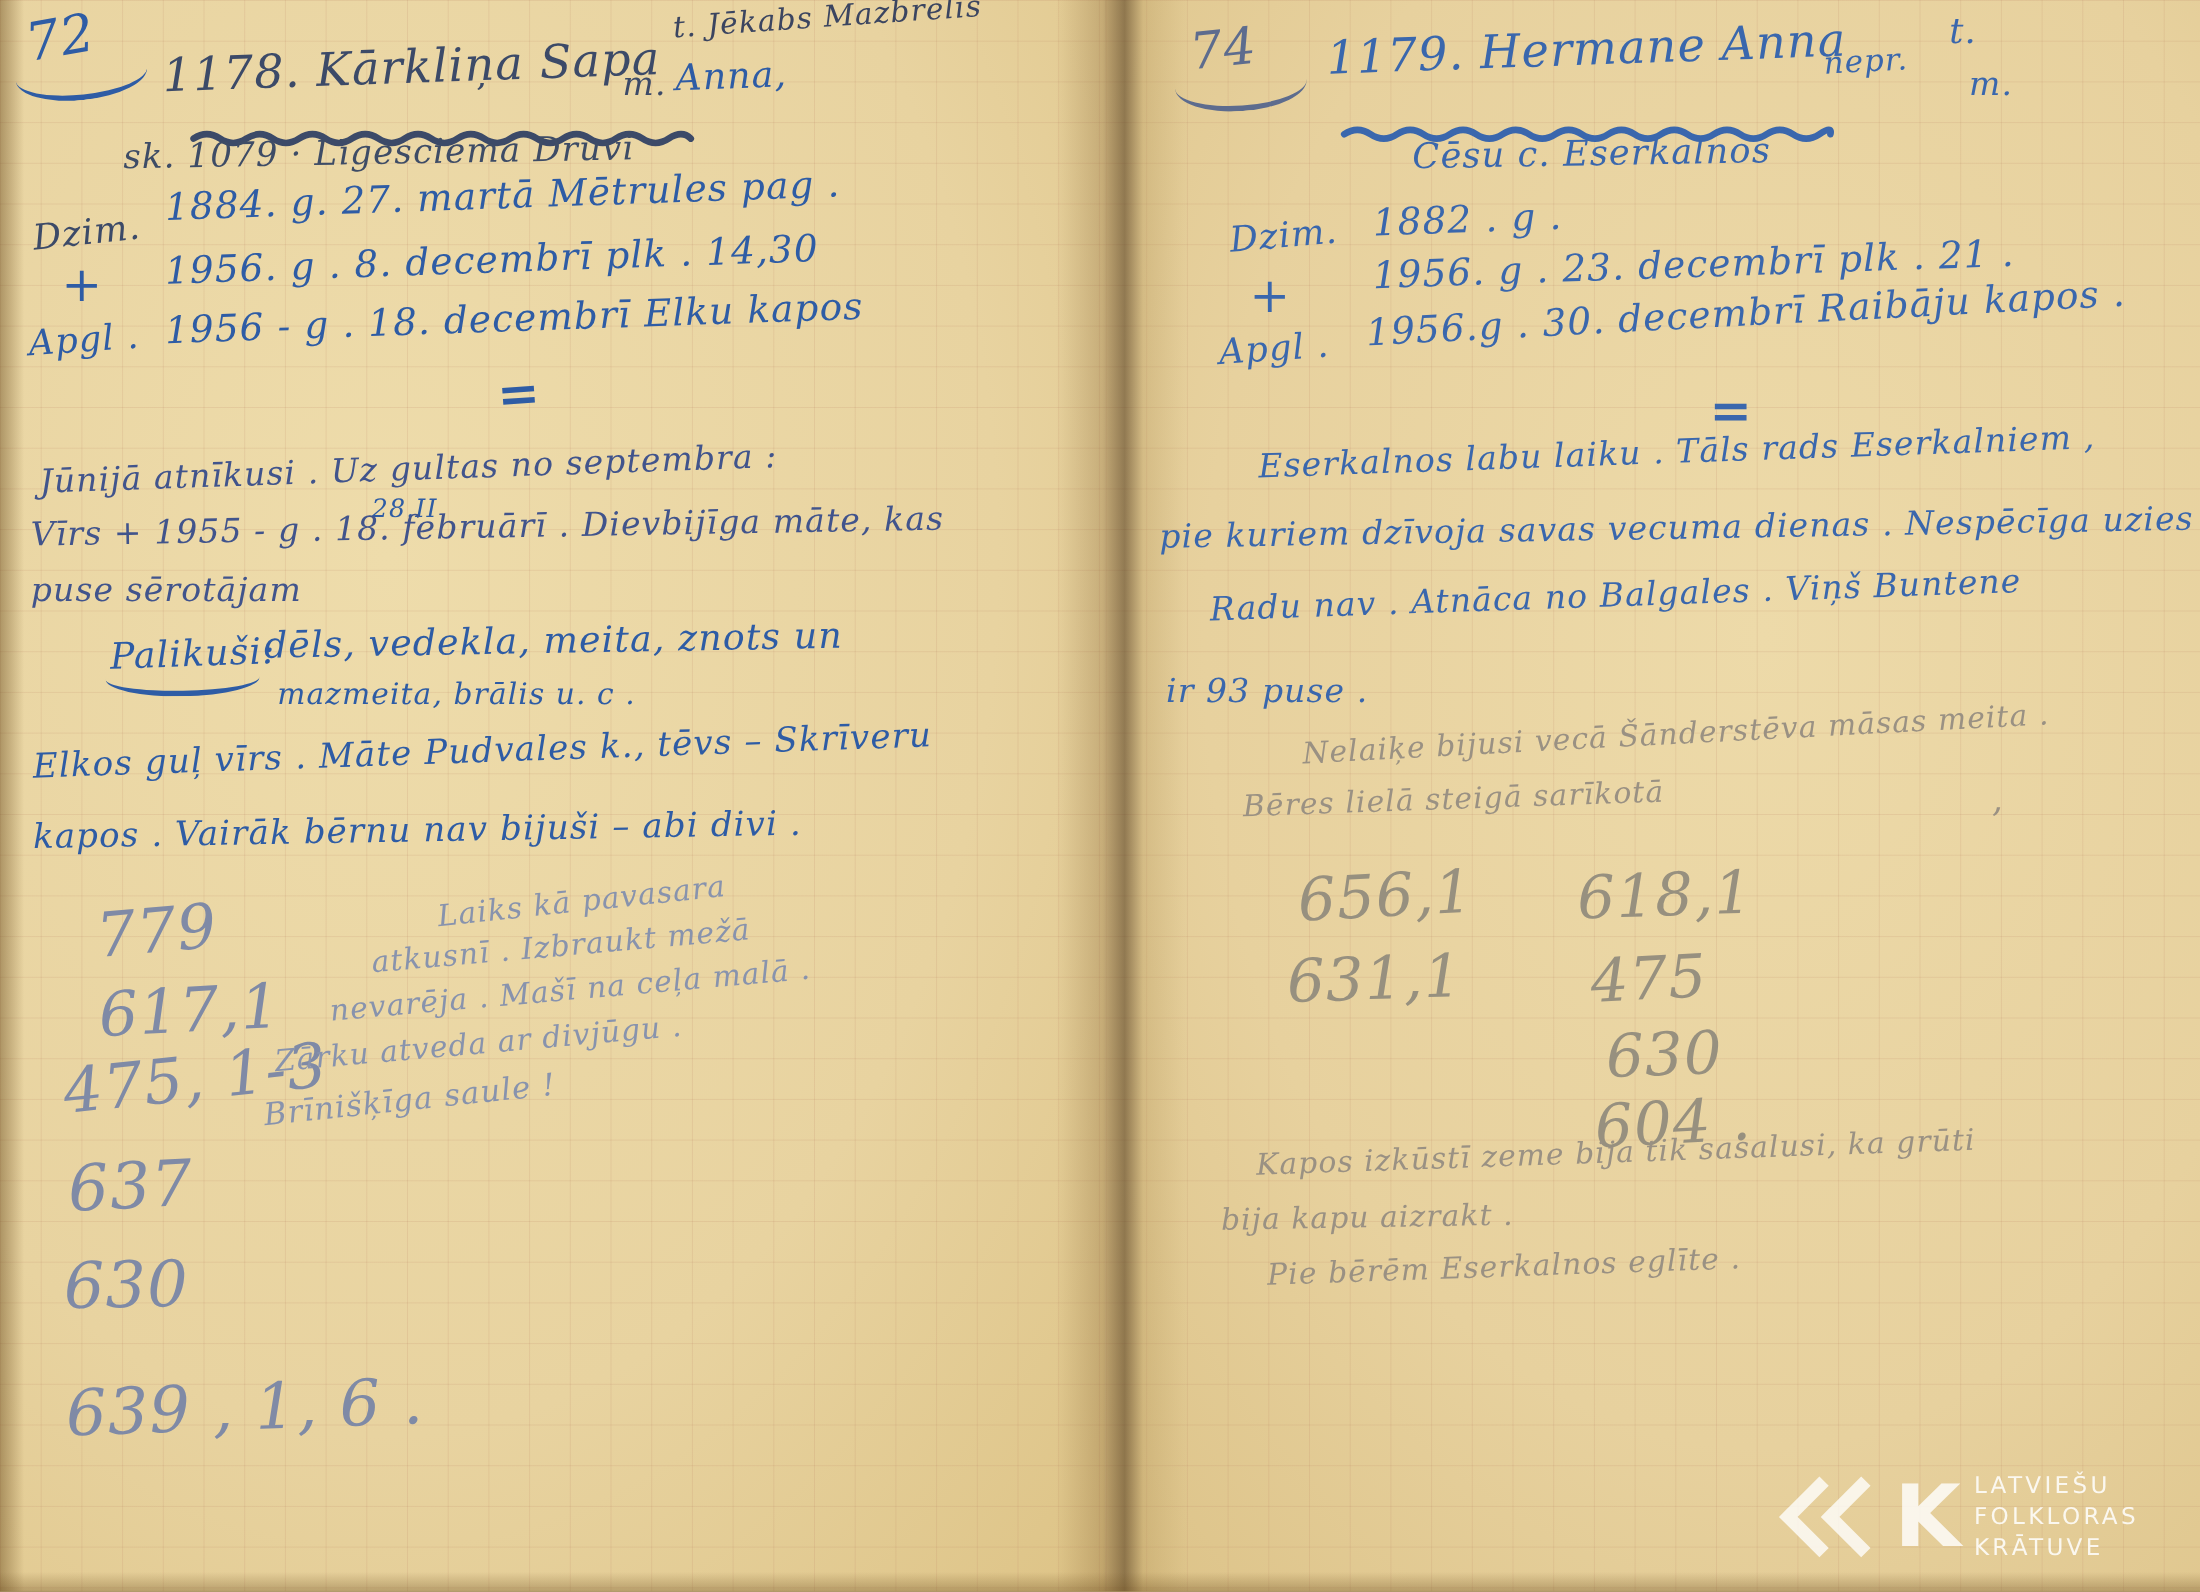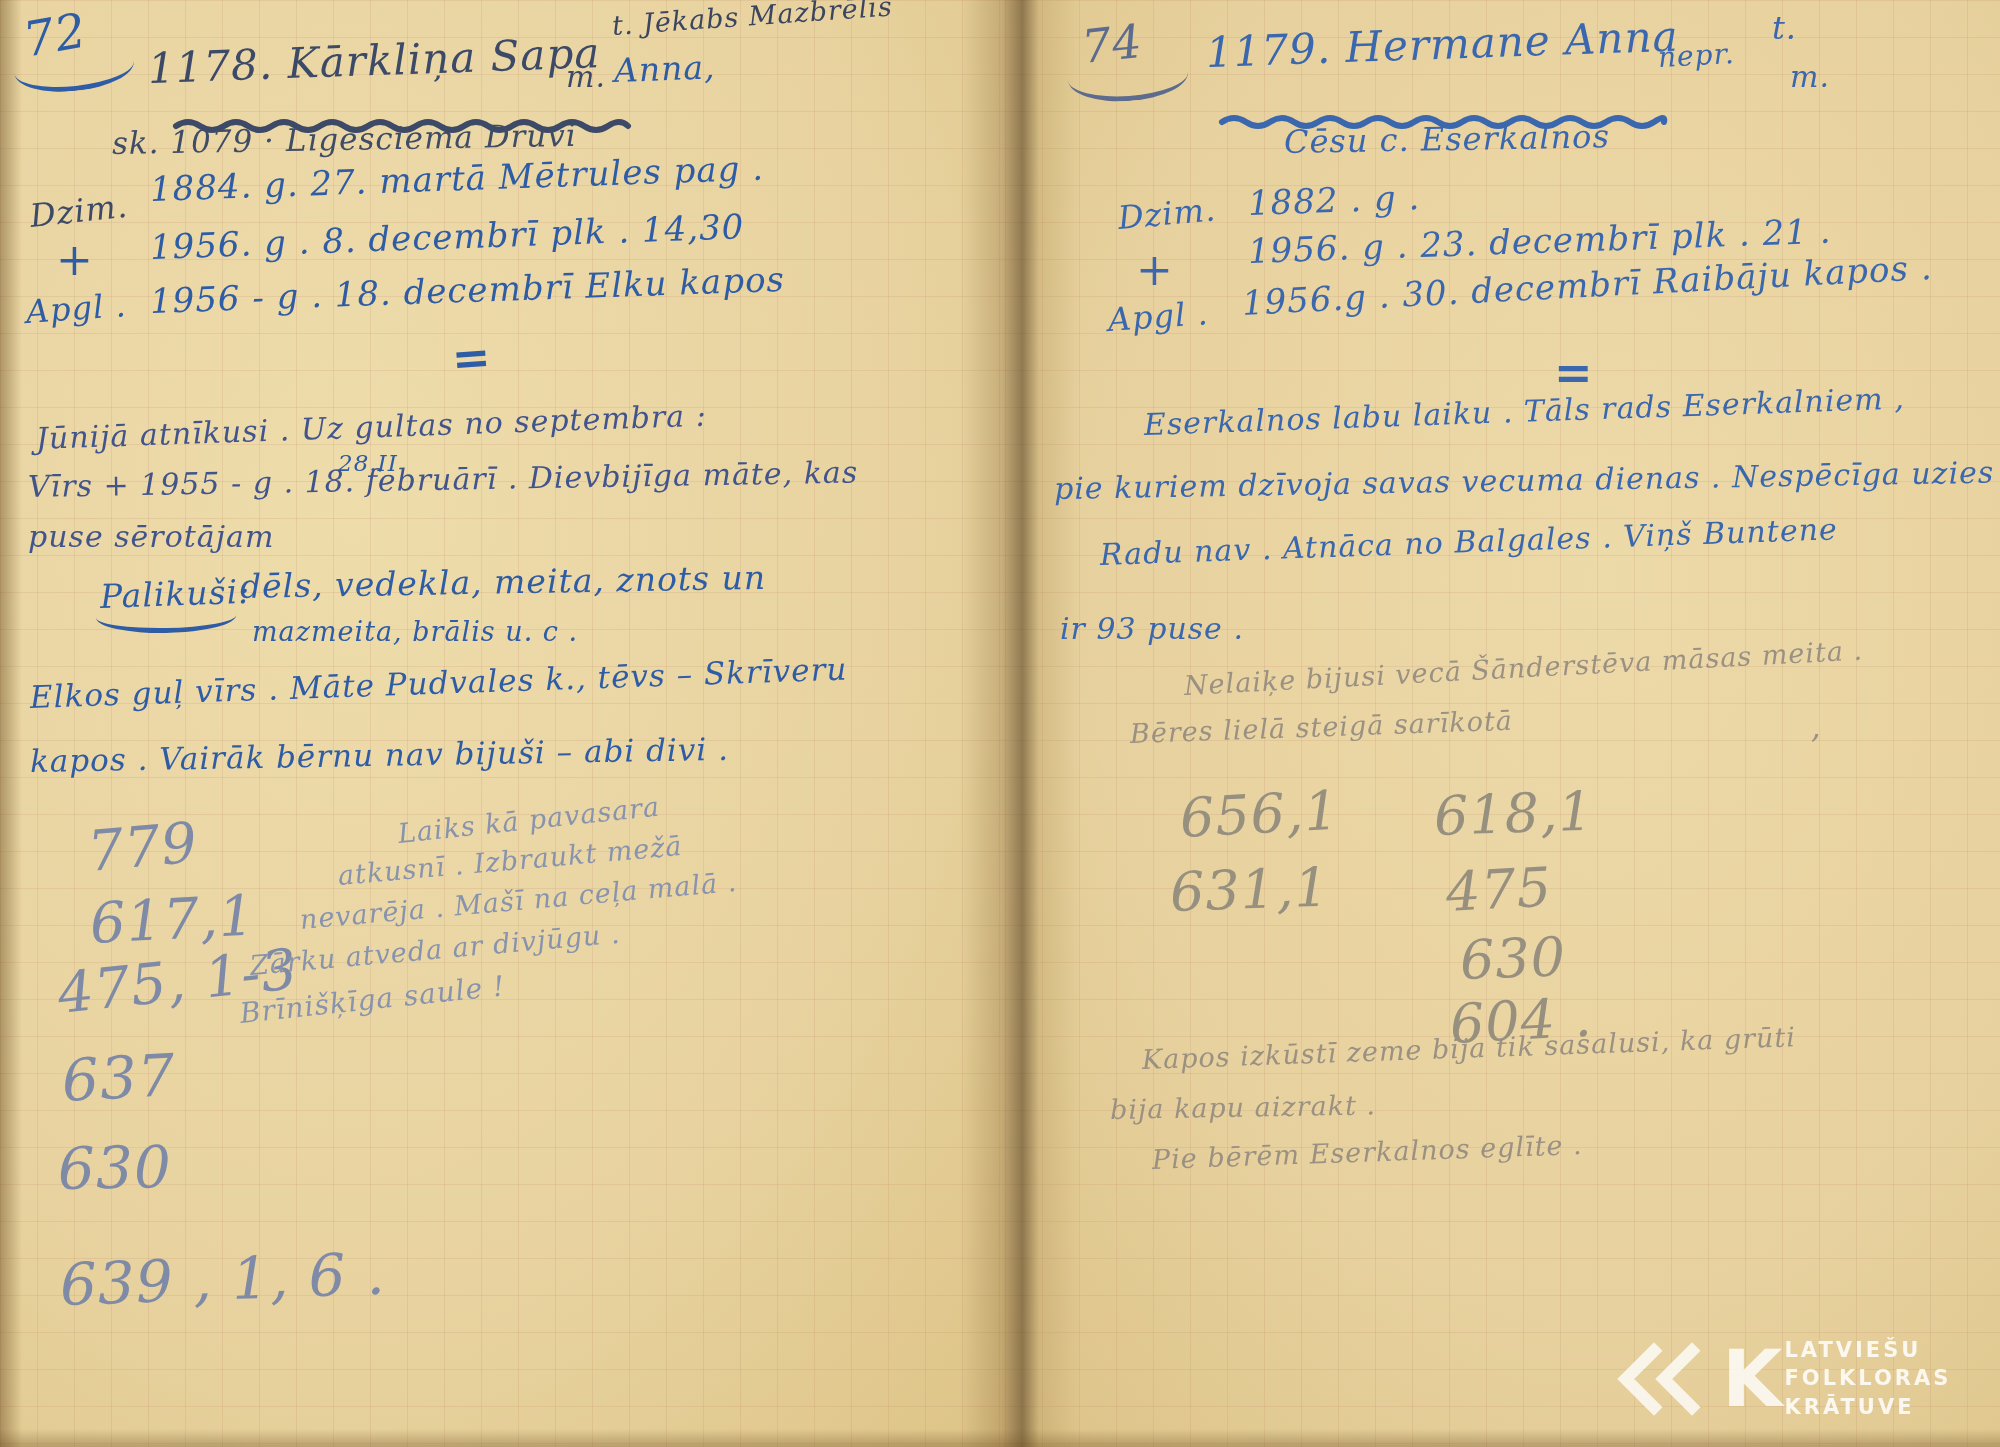--- a/index.html
+++ b/index.html
@@ -37,21 +37,21 @@
   .underline-arc{position:absolute;border-bottom:5px solid #2e5ca5;
     border-radius:0 0 55% 55%;}
   .wavy{position:absolute;}
   .eq{font-weight:bold;font-style:normal;}
   
   #watermark{position:absolute;left:1628px;top:1326px;width:365px;height:105px;display:flex;align-items:center;}
   .chev{width:40px;height:40px;border-left:12px solid rgba(255,255,255,.78);
     border-bottom:12px solid rgba(255,255,255,.78);transform:rotate(45deg);margin-right:-14px;}
   .wm-k{font-family:"DejaVu Sans",sans-serif;font-weight:bold;font-size:78px;
     color:rgba(255,255,255,.80);margin-left:18px;line-height:1;}
-  .wm-text{margin-left:2px;font-family:"DejaVu Sans",sans-serif;font-weight:bold;
+  .wm-text{margin-left:12px;font-family:"DejaVu Sans",sans-serif;font-weight:normal;
     font-size:21px;letter-spacing:3px;color:rgba(255,255,255,.85);line-height:1.35;}
 </style>
 </head>
 <body>
 
 <div id="scan">
 
   <div class="page" id="page-left">
     <div class="page-grid"></div>
   </div>

